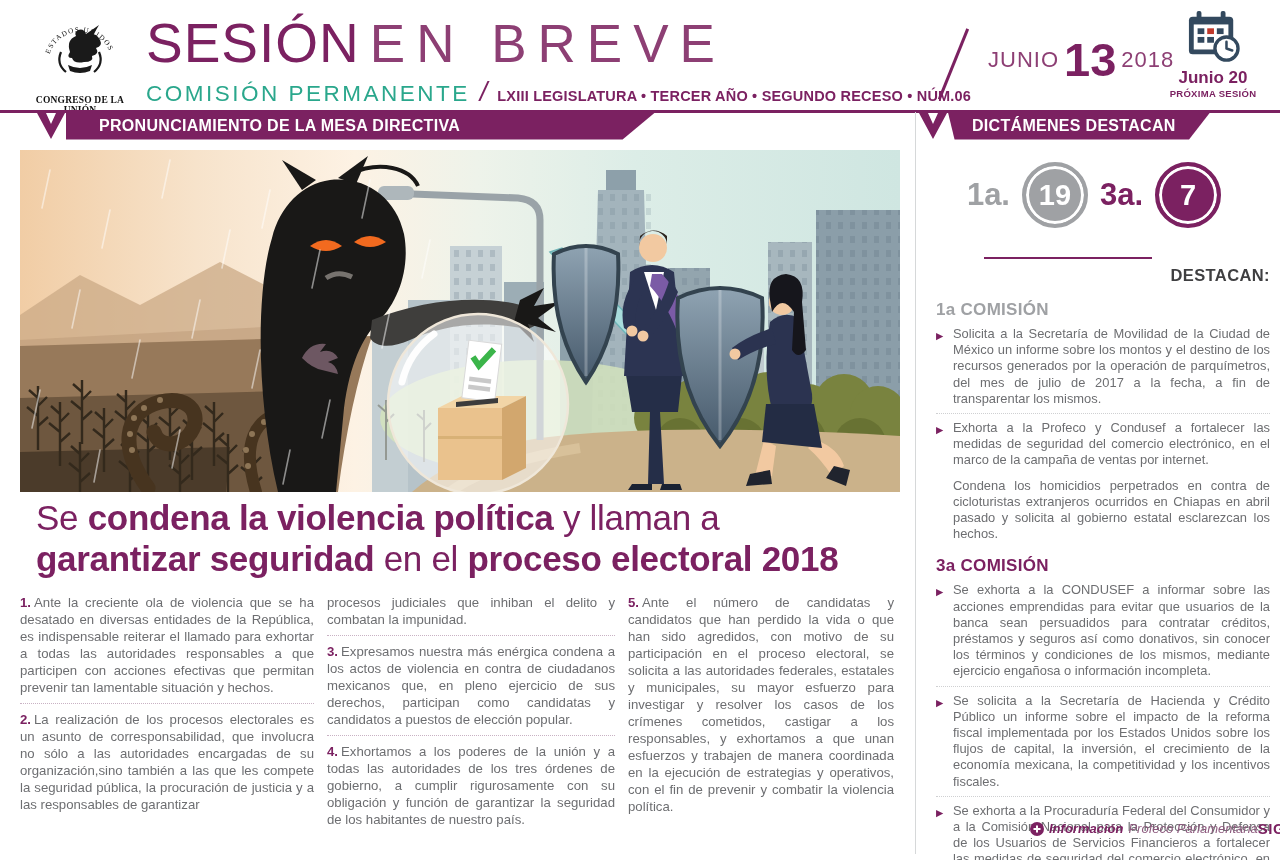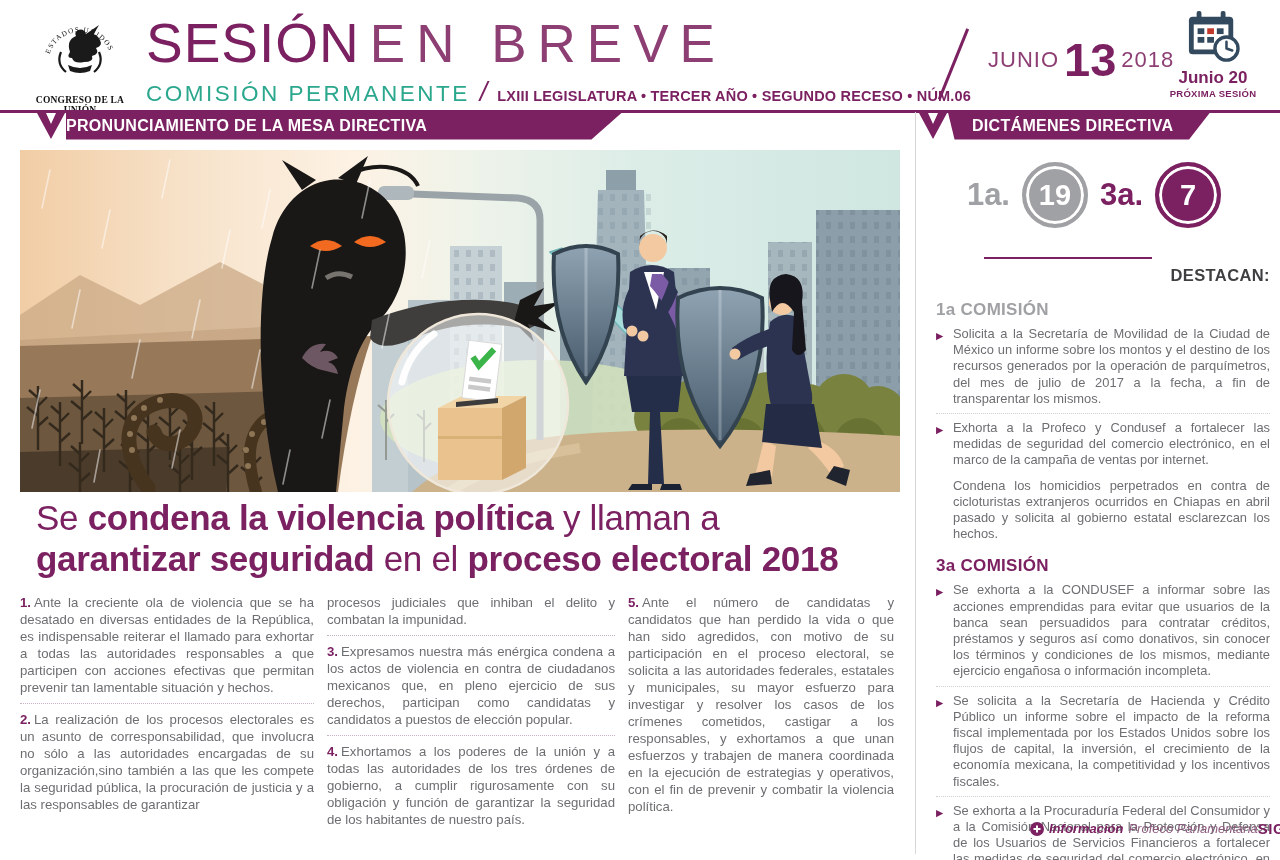--- a/index.html
+++ b/index.html
@@ -28,21 +28,21 @@
   .d-year{font-size:22px;font-weight:300;color:#8d3f74;letter-spacing:1px;}
   .next-session{position:absolute;right:16px;top:10px;width:102px;text-align:center;}
   .ns-date{font-size:17px;font-weight:800;color:var(--purple);margin-top:2px;}
   .ns-label{font-size:9.5px;font-weight:700;color:var(--purple);letter-spacing:.3px;}
   .hrule{position:absolute;left:0;top:110px;width:1280px;height:2.5px;background:var(--purple);}
   
   .tail{position:absolute;top:113px;}
   .banner{position:absolute;top:112.5px;height:27px;background:var(--purple);
           clip-path:polygon(0 0,100% 0,94.5% 100%,0 100%);
           display:flex;align-items:center;color:#fff;font-weight:700;font-size:16px;letter-spacing:.3px;white-space:nowrap;}
-  .banner-main{left:66px;width:556px;padding-left:0;}
+  .banner-main{left:66px;width:556px;padding-left:33px;}
   .banner-side{left:948px;width:238px;padding-left:24px;clip-path:polygon(0 0,100% 0,92% 100%,2.5% 100%);}
   
   .illustration{position:absolute;left:20px;top:150px;width:880px;height:342px;}
   .headline{position:absolute;left:36px;top:497px;width:880px;color:var(--purple);
             font-size:35px;line-height:41px;letter-spacing:-.3px;}
   .headline .hb{font-weight:800;}
   .columns{position:absolute;left:20px;top:594px;width:884px;display:grid;
            grid-template-columns:294px 288px 266px;column-gap:13px;
            font-size:13.2px;line-height:17px;text-align:justify;color:var(--txt);}
   .columns p{margin:0;}
@@ -143,21 +143,21 @@
     <path d="M1,0 L15,26 L29,0 L20,0 L15,11 L10,0 Z" fill="#7b2161"></path>
   </svg>
   <div class="banner banner-main">
     <span>PRONUNCIAMIENTO DE LA MESA DIRECTIVA</span>
   </div>
 
   <svg class="tail" style="left:918px;" width="30" height="28">
     <path d="M1,0 L15,26 L29,0 L20,0 L15,11 L10,0 Z" fill="#7b2161"></path>
   </svg>
   <div class="banner banner-side">
-    <span>DICTÁMENES DIRECTIVA</span>
+    <span>DICTÁMENES DESTACAN</span>
   </div>
 
   <svg class="illustration" viewBox="0 0 880 342" preserveAspectRatio="none">
     <defs>
       <linearGradient id="sky" x1="0" y1="0" x2="1" y2="0">
         <stop offset="0" stop-color="#f1cda5"></stop>
           <stop offset=".2" stop-color="#f7e3cb"></stop>
         <stop offset=".38" stop-color="#fdf2e4"></stop>
           <stop offset=".52" stop-color="#eef3ea"></stop>
         <stop offset=".7" stop-color="#dcede7"></stop>

